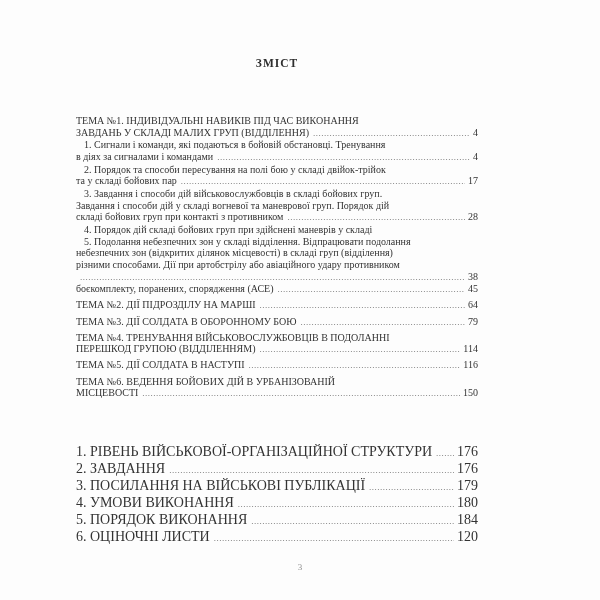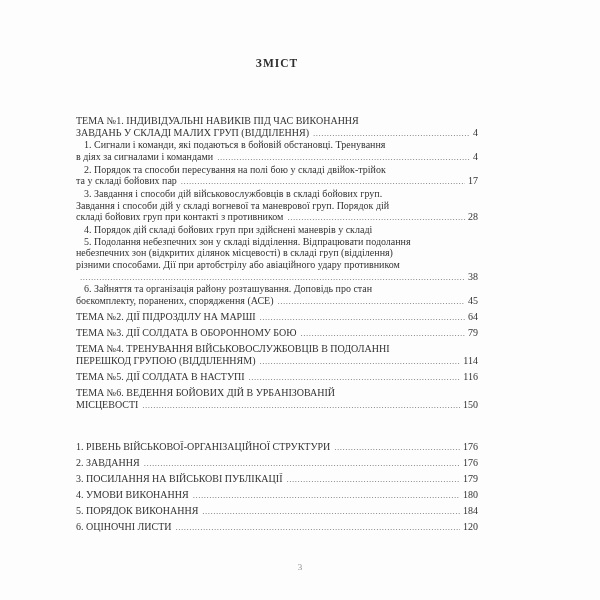--- a/index.html
+++ b/index.html
@@ -32,22 +32,22 @@
   }
   .toc-main {
     margin-top: 45px;
     font-size: 10px;
     line-height: 11.65px;
   }
   .toc-main .entry.tema:not(:first-child) {
     margin-top: 3.5px;
   }
   .toc-bottom {
-    margin-top: 27px;
-    font-size: 10px;
+    margin-top: 44px;
+    font-size: 14px;
     line-height: 16px;
   }
   .line {
     display: flex;
     align-items: baseline;
     white-space: nowrap;
     overflow: hidden;
   }
   .line.ind {
     padding-left: 8px;
@@ -145,23 +145,20 @@
         </div>
         <div class="line">
           <span class="txt">різними способами. Дії при артобстрілу або авіаційного удару противником</span>
         </div>
         <div class="line">
           <span class="leader"></span>
           <span class="pg">38</span>
         </div>
       </div>
       <div class="entry sub">
-        <div class="line ind">
-          <span class="txt">6. Зайняття та організація району розташування. Доповідь про стан</span>
-        </div>
         <div class="line">
           <span class="txt">боєкомплекту, поранених, спорядження (АСЕ)</span>
           <span class="leader"></span>
           <span class="pg">45</span>
         </div>
       </div>
       <div class="entry tema">
         <div class="line">
           <span class="txt">ТЕМА №2. ДІЇ ПІДРОЗДІЛУ НА МАРШІ</span>
           <span class="leader"></span>

